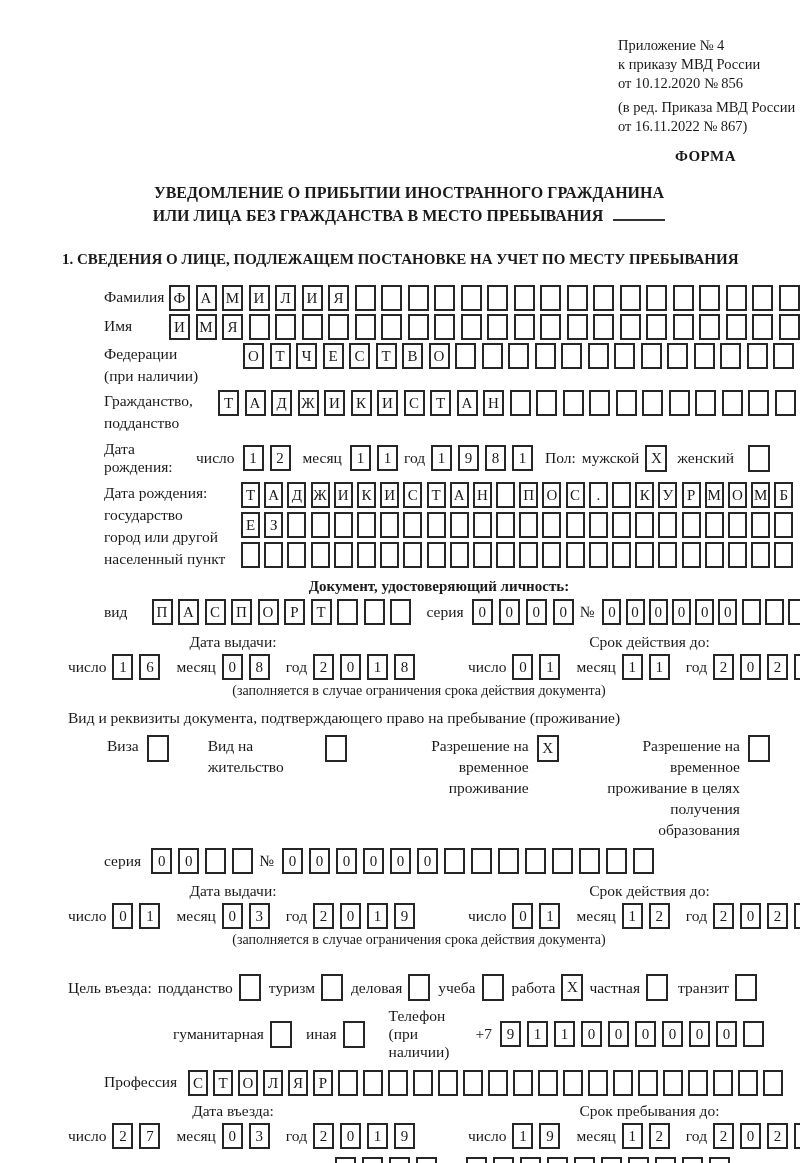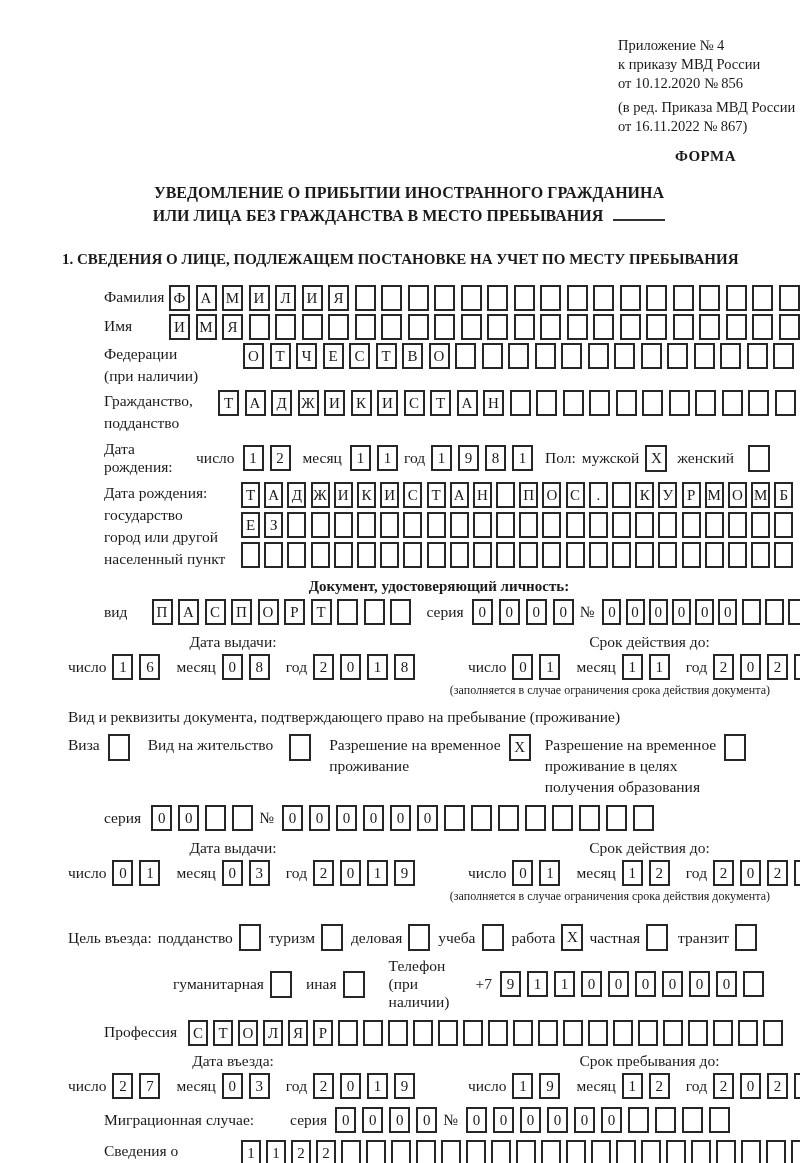--- a/index.html
+++ b/index.html
@@ -47,30 +47,30 @@
   .doc-heading { text-align:center; font-weight:bold; font-size:15px; margin:6px 0 4px 40px; }
 
   .dates { display:flex; margin-top:8px; }
   .dgroup { }
   .dg-left { width:330px; }
   .dg-right { margin-left:70px; }
   .dg-head { text-align:center; font-size:15.5px; margin-bottom:3px; }
   .dg-fields { display:flex; align-items:center; }
   .dg-fields .lbl { margin-right:6px; }
   .dg-fields .grp { margin-right:10px; display:flex; align-items:center; }
-  .note { text-align:right; font-size:12px; margin-top:3px; padding-right:0px; }
+  .note { text-align:center; font-size:14px; margin-top:3px; padding-right:0px; }
 
   .intro { font-size:15.5px; line-height:26px; margin-top:6px; }
 
   .opt-row { display:flex; align-items:flex-start; margin-top:4px; }
-  .opt { display:flex; align-items:flex-start; }
-  .opt-label { text-align:left; line-height:21px; margin-right:8px; }
+  .opt { display:flex; align-items:flex-start;margin-left:39px; }
+  .opt-label { text-align:right; line-height:21px; margin-right:8px; }
   .opt-label.left { text-align:left; }
 
-  .purpose-row { display:flex; align-items:center; margin-top:20px; }
+  .purpose-row { display:flex; align-items:center; margin-top:26px; }
   .purpose-row .cbox { margin-left:6px; }
   .purpose-row2 { margin-left:105px; margin-top:6px; }
 </style>
 </head>
 <body>
 
 <div class="page">
 
   <div class="annex">
     <div>Приложение № 4</div>

